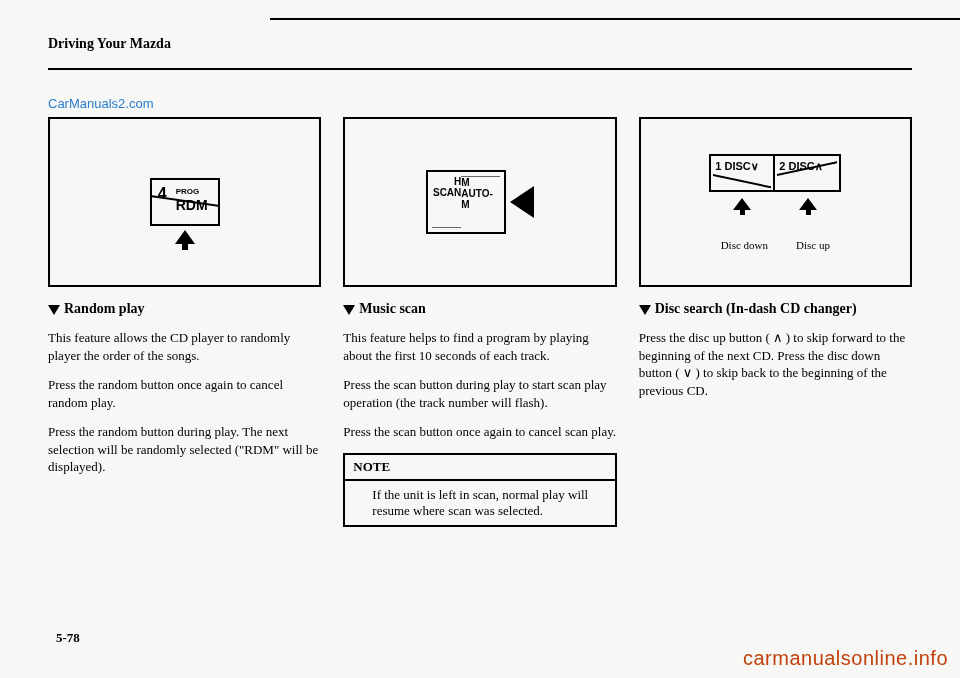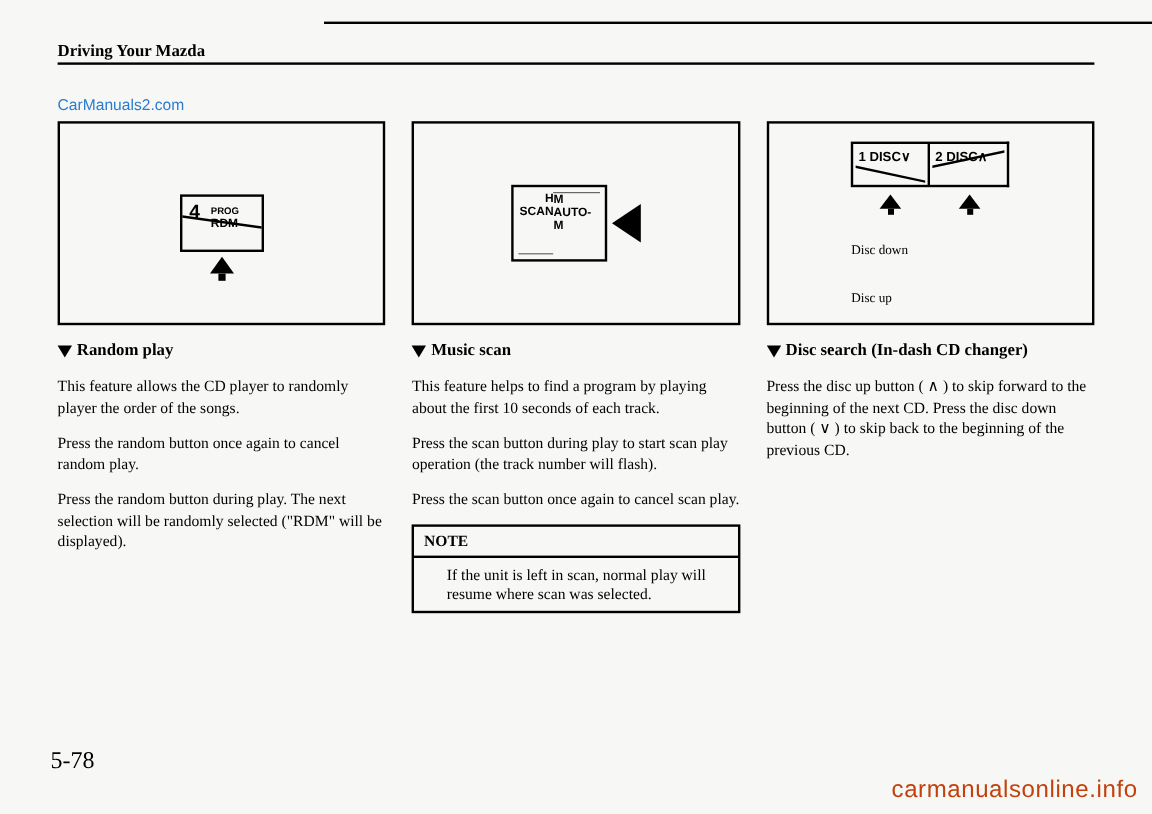--- a/index.html
+++ b/index.html
@@ -6,21 +6,21 @@
     body {
       width: 960px;
       height: 678px;
       background: #f7f7f5;
       font-family: Georgia, 'Times New Roman', serif;
       color: #000;
       position: relative;
       padding: 30px 48px 20px 48px;
     }
     .top-rule { border-top: 2px solid #000; position: absolute; left: 270px; right: 0; top: 18px; }
-    .header-title { font-weight: bold; font-size: 14px; margin-top: 6px; margin-bottom: 0; }
+    .header-title { font-weight: bold; font-size: 14px; margin-top: 6px; margin-bottom: 16px; }
     .header-rule { border-top: 2px solid #000; margin-bottom: 26px; }
     .watermark-top {
       text-align: left;
       color: #2a7ccf;
       font-family: Arial, sans-serif;
       font-size: 13px;
       margin-bottom: 6px;
     }
     .columns {
       display: flex;
@@ -78,21 +78,21 @@
       position: relative;
     }
     .disc-btn .slope {
       position: absolute; left: 2px; top: 18px; right: 2px;
       border-bottom: 2px solid #000;
       transform-origin: left; 
     }
     .disc-btn + .disc-btn { border-left: none; }
     .caption-row {
       display: flex; gap: 28px; justify-content: center;
-      font-size: 11px; margin-top: 24px; flex-direction: column;
+      font-size: 11px; margin-top: 24px;
     }
     .section-title {
       font-weight: bold; font-size: 14px; margin-bottom: 12px;
     }
     .section-title .tri {
       display: inline-block; width: 0; height: 0;
       border-left: 6px solid transparent;
       border-right: 6px solid transparent;
       border-top: 10px solid #000;
       margin-right: 4px;
@@ -102,22 +102,22 @@
     .note-box {
       border: 2px solid #000;
       font-size: 13px;
     }
     .note-box .note-head {
       font-weight: bold; border-bottom: 2px solid #000;
       padding: 4px 8px;
     }
     .note-box .note-body { padding: 6px 8px; margin-left: 19px; }
     .page-num {
-      position: absolute; left: 42px; bottom: 32px;
-      font-weight: normal; font-size: 20px;
+      position: absolute; left: 56px; bottom: 32px;
+      font-weight: bold; font-size: 13px;
     }
     .watermark-bottom {
       position: absolute; right: 12px; bottom: 8px;
       font-family: Arial, sans-serif; color: #c2410c; font-size: 20px;
       letter-spacing: 0.5px;
     }
     .arrow-stack {
       position: relative;
       display: inline-block;
     }
@@ -152,21 +152,21 @@
 
 <div class="columns">
 
   <div class="col">
     <div class="figure-box">
       <div style="position:relative;">
         <div class="btn-shape">
           <div class="inner-label">
             <span style="font-size:16px;">4</span>
             <span style="position:absolute;left:18px;top:2px;font-size:8px;">PROG</span>
-            <span style="position:absolute;left:18px;top:12px;font-size:10px;">RDM</span>
+            <span style="position:absolute;left:18px;top:12px;font-size:14px;">RDM</span>
           </div>
           <div style="position:absolute;top:20px;left:0;right:0;border-top:2px solid #000;transform:skewY(8deg);"></div>
         </div>
         <div style="position:absolute;left:50%;transform:translateX(-50%);top:52px;display:flex;flex-direction:column;align-items:center;">
           <div class="arrow-stack">
             <div class="tri"></div>
             <div class="stem"></div>
           </div>
         </div>
       </div>

